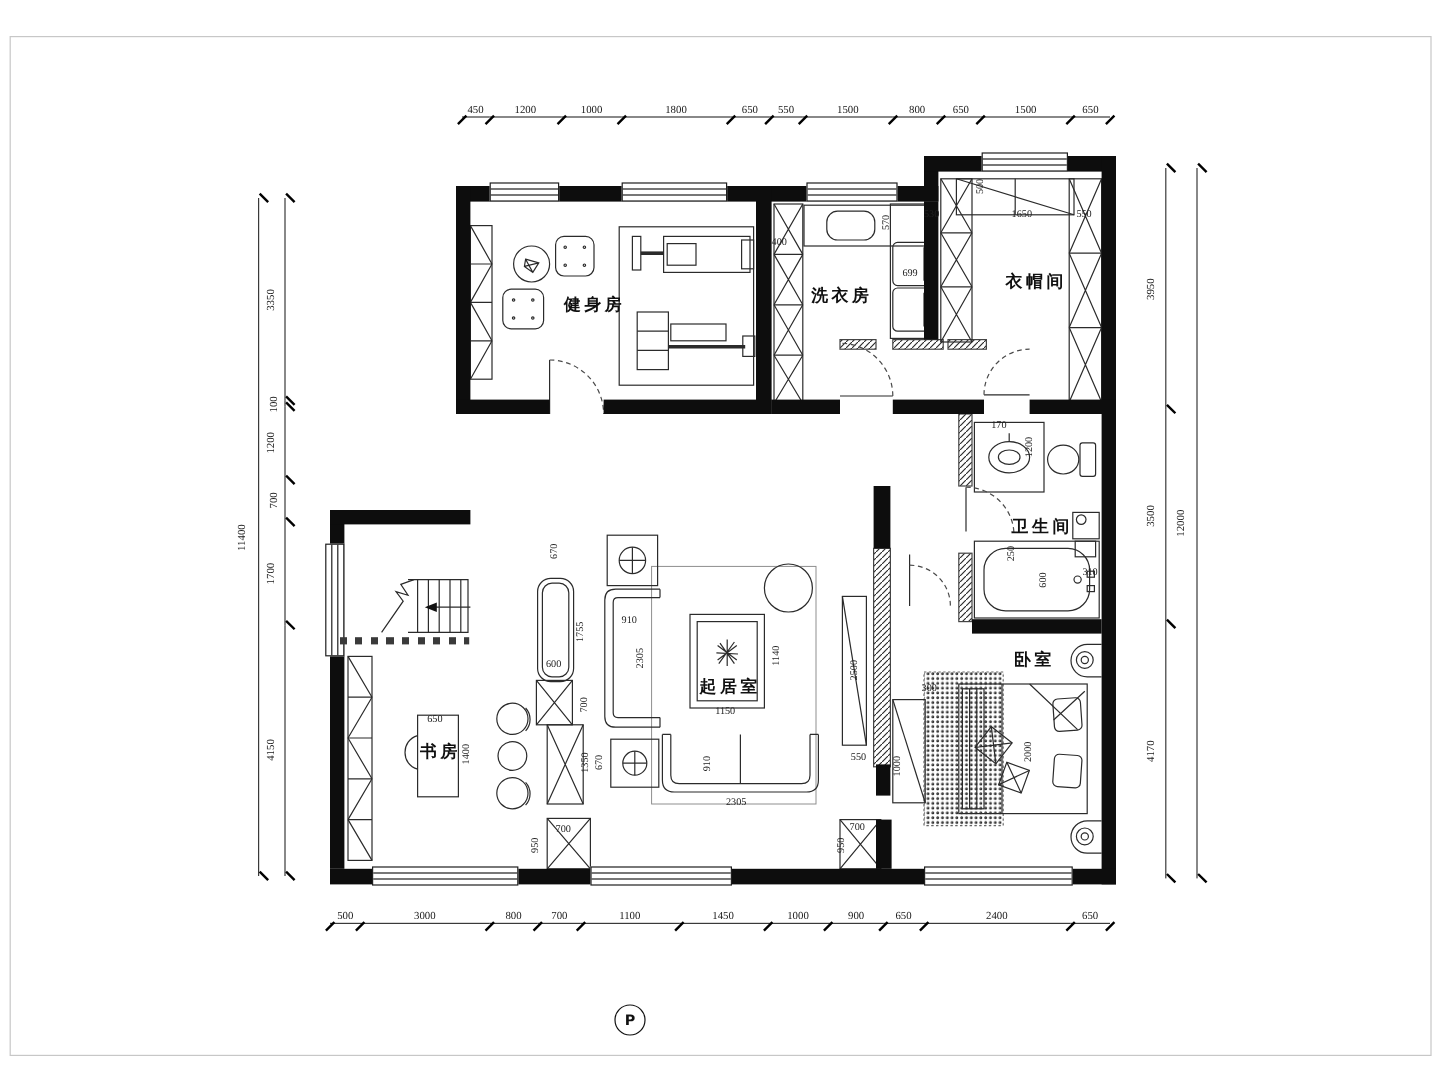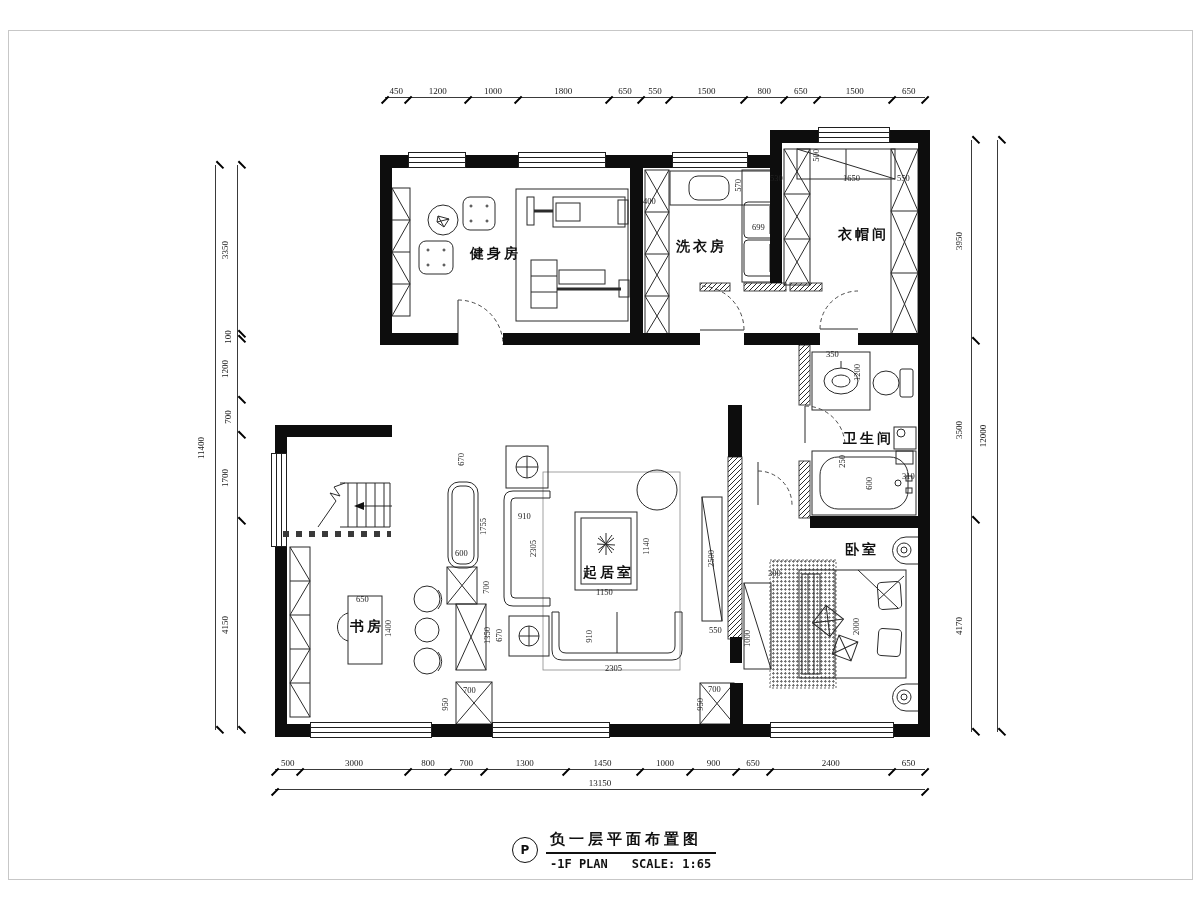--- a/index.html
+++ b/index.html
@@ -397,44 +397,39 @@
       <div class="seg" style="flex-grow: 2100;">
         <span>3000</span>
       </div>
       <div class="seg" style="flex-grow: 800;">
         <span>800</span>
       </div>
       <div class="seg" style="flex-grow: 700;">
         <span>700</span>
       </div>
       <div class="seg" style="flex-grow: 1600;">
-        <span>1300</span>
+        <span>1100</span>
       </div>
       <div class="seg" style="flex-grow: 1450;">
         <span>1450</span>
       </div>
       <div class="seg" style="flex-grow: 1000;">
         <span>1000</span>
       </div>
       <div class="seg" style="flex-grow: 900;">
         <span>900</span>
       </div>
       <div class="seg" style="flex-grow: 650;">
         <span>650</span>
       </div>
       <div class="seg" style="flex-grow: 2400;">
         <span>2400</span>
       </div>
       <div class="seg last" style="flex-grow: 650;">
         <span>650</span>
-      </div>
-    </div>
-  <div class="chain h" style="left:275px;top:776px;width:650px;height:14px">
-      <div class="seg last" style="flex-grow: 13150;">
-        <span>13150</span>
       </div>
     </div>
   <div class="chain vv" style="left:202px;top:165px;width:14px;height:565px">
       <div class="seg last" style="flex-grow: 11400;">
         <span>11400</span>
       </div>
     </div>
   <div class="chain vv" style="left:224px;top:165px;width:14px;height:565px">
       <div class="seg" style="flex-grow: 3350;">
         <span>3350</span>
@@ -473,21 +468,21 @@
     </div>
 
   <div>
     <span class="idim" style="left:643px;top:196px">400</span>
     <span class="idim v" style="left:733px;top:179px">570</span>
     <span class="idim" style="left:752px;top:222px">699</span>
     <span class="idim" style="left:770px;top:173px">530</span>
     <span class="idim v" style="left:811px;top:149px">500</span>
     <span class="idim" style="left:843px;top:173px">1650</span>
     <span class="idim" style="left:897px;top:173px">550</span>
-    <span class="idim" style="left:826px;top:349px">350</span>
+    <span class="idim" style="left:826px;top:349px">170</span>
     <span class="idim v" style="left:852px;top:364px">1200</span>
     <span class="idim v" style="left:837px;top:455px">250</span>
     <span class="idim v" style="left:864px;top:477px">600</span>
     <span class="idim" style="left:902px;top:471px">310</span>
     <span class="idim v" style="left:456px;top:453px">670</span>
     <span class="idim" style="left:518px;top:511px">910</span>
     <span class="idim v" style="left:528px;top:540px">2305</span>
     <span class="idim v" style="left:478px;top:518px">1755</span>
     <span class="idim" style="left:455px;top:548px">600</span>
     <span class="idim v" style="left:481px;top:581px">700</span>
@@ -505,21 +500,14 @@
     <span class="idim" style="left:709px;top:625px">550</span>
     <span class="idim" style="left:768px;top:568px">300</span>
     <span class="idim v" style="left:742px;top:630px">1000</span>
     <span class="idim" style="left:708px;top:684px">700</span>
     <span class="idim v" style="left:695px;top:698px">950</span>
     <span class="idim v" style="left:851px;top:618px">2000</span>
   </div>
 
   <div class="titleblock" style="left:512px;top:830px">
     <div class="tb-circle">P</div>
-    <div class="tb-right">
-      <div class="tb-title">负一层平面布置图</div>
-      <div class="tb-sub">
-        <span>-1F PLAN</span>
-        <span>SCALE: 1:65</span>
-      </div>
-    </div>
   </div>
 </div>
 
 </body></html>

